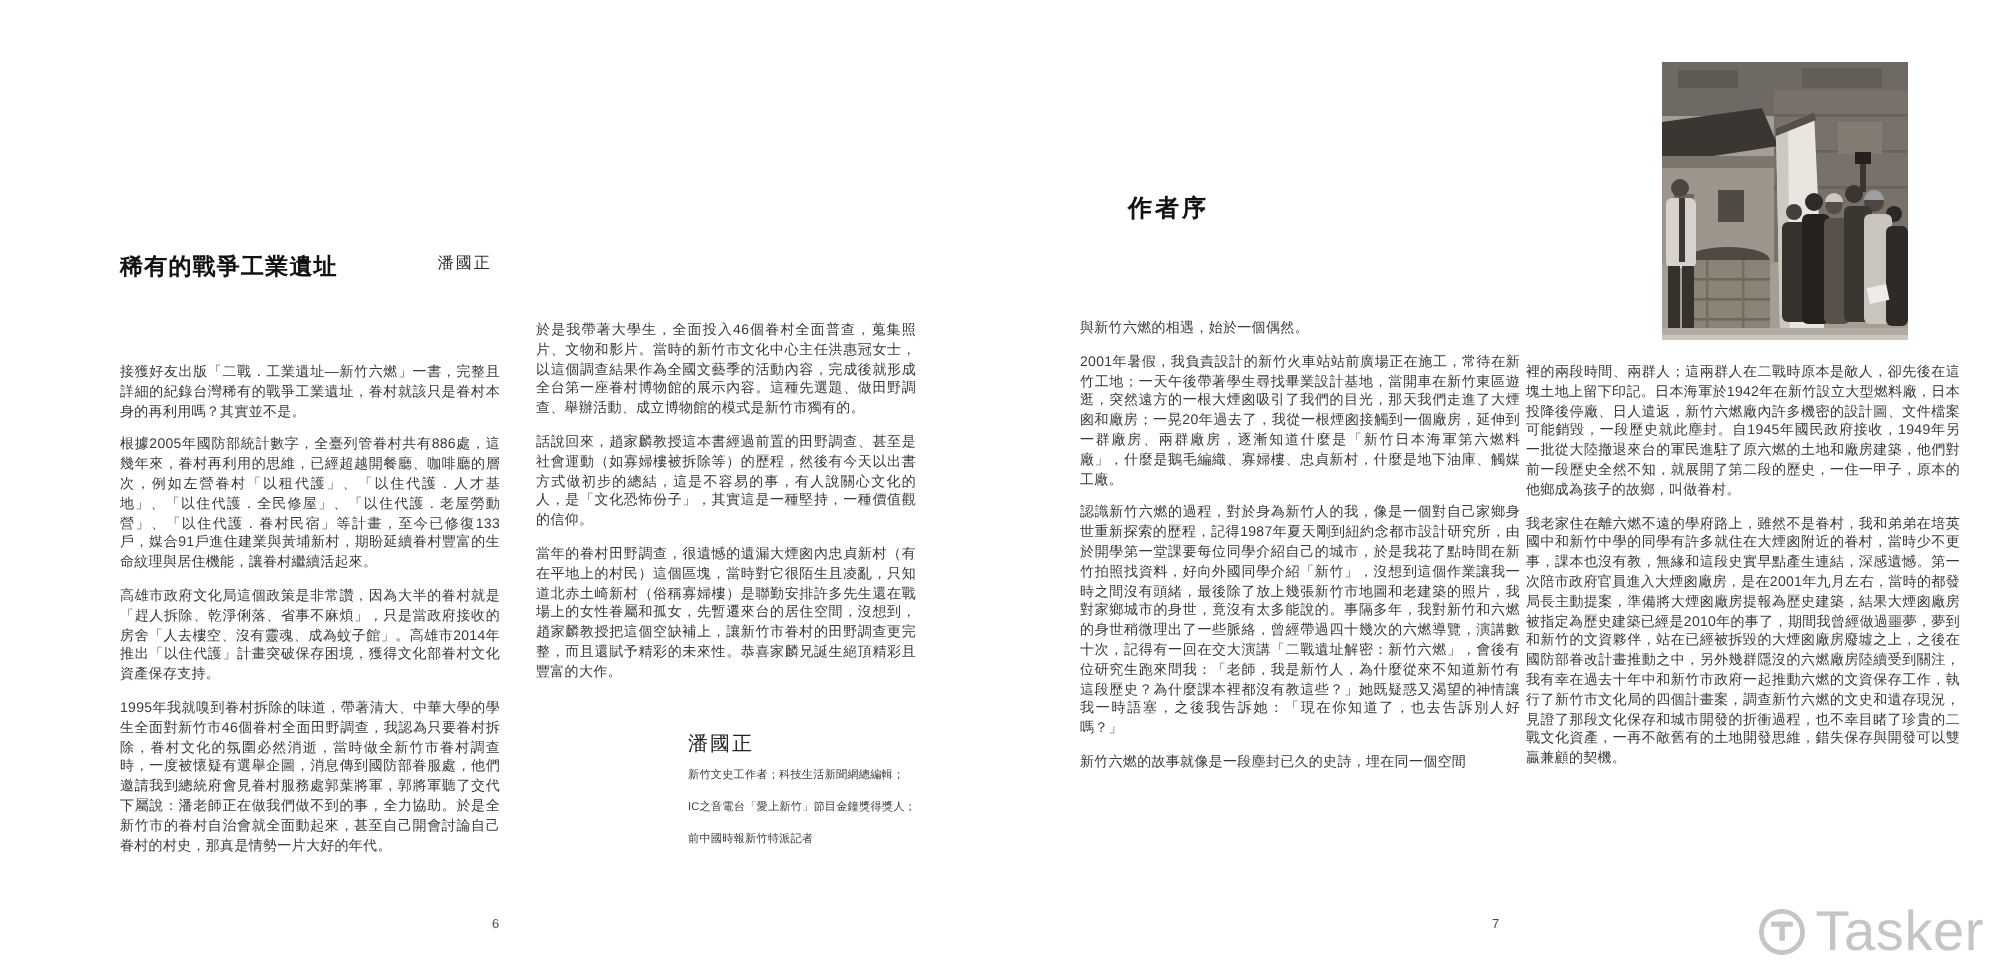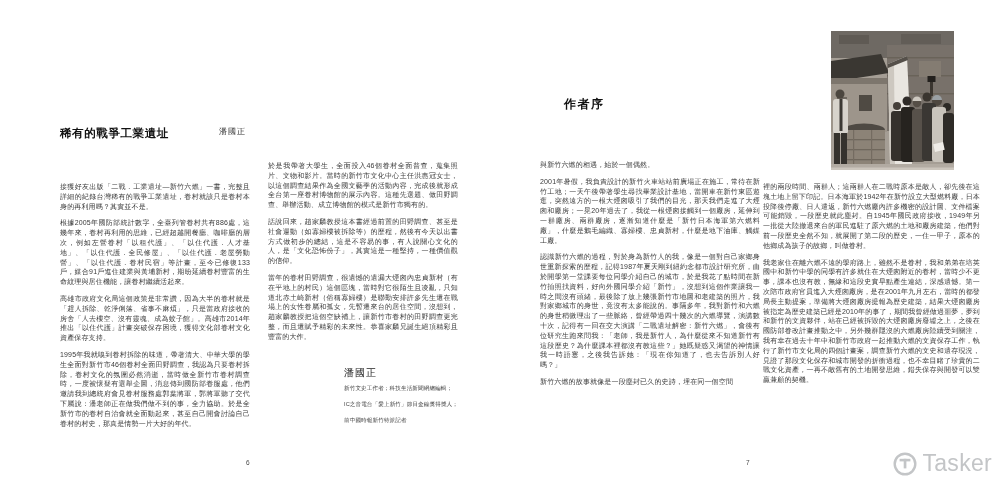--- a/index.html
+++ b/index.html
@@ -25,21 +25,21 @@
   
   .photo{position:absolute;left:831px;top:31px;width:123px;height:139px;overflow:hidden;}
   .photo svg{display:block;width:100%;height:100%;}
   
   .pageno{position:absolute;top:459px;font-size:6.5px;color:#4a4a4a;}
   .pageno.left{left:246px;}
   .pageno.right{left:746px;}
   
   .watermark{position:absolute;right:8px;top:450px;display:flex;align-items:center;
              gap:4px;color:#c3c5c7;}
-  .wm-text{font-size:23px;font-weight:500;letter-spacing:.3px;color:#c3c5c7;}
+  .wm-text{font-size:28px;font-weight:500;letter-spacing:.3px;color:#c3c5c7;}
 </style>
 </head>
 <body>
 
 <div class="spread">
 
   <div>
     <div class="lp-title-row">
       <span class="lp-title">稀有的戰爭工業遺址</span>
       <span class="lp-author">潘國正</span>

